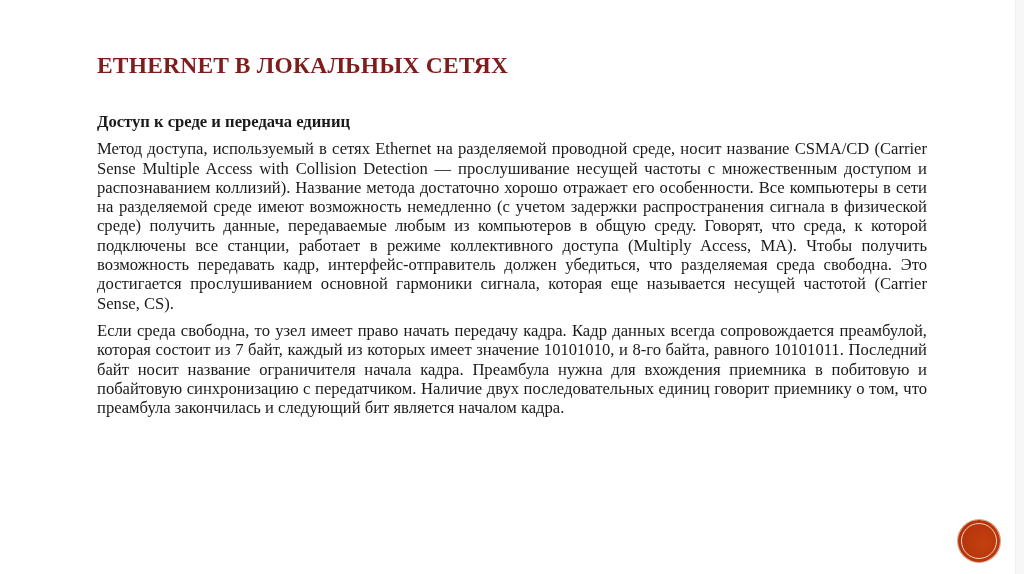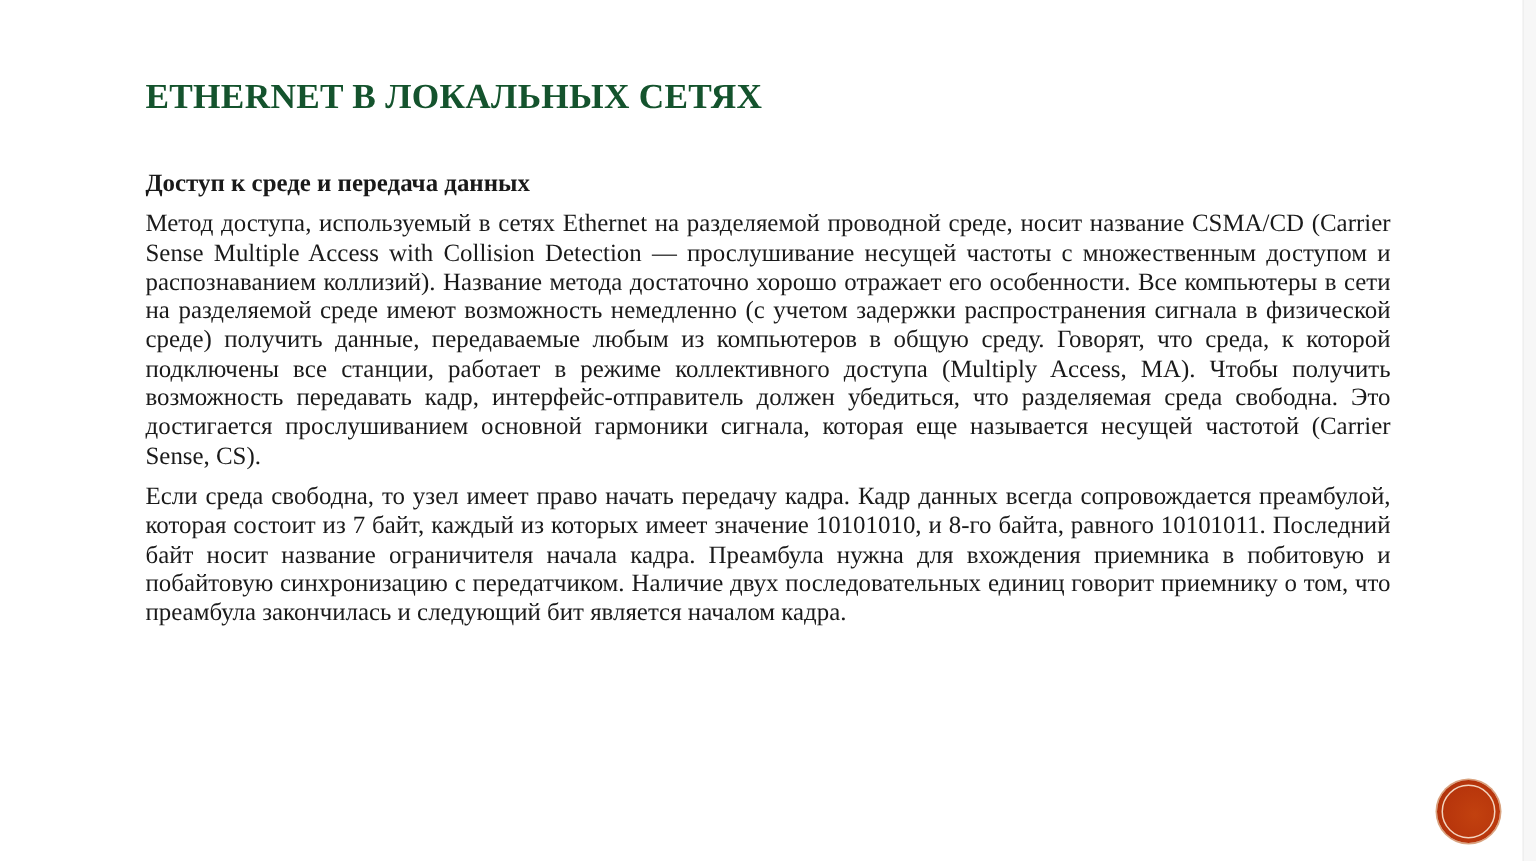--- a/index.html
+++ b/index.html
@@ -26,21 +26,21 @@
     }
     .slide-title {
       position: absolute;
       left: 97px;
       top: 52px;
       margin: 0;
       font-family: "Liberation Serif", "DejaVu Serif", serif;
       font-weight: bold;
       font-size: 23.5px;
       letter-spacing: 0.2px;
-      color: #14532d;
+      color: #7f1d1d;
       white-space: nowrap;
     }
     .content {
       position: absolute;
       left: 97px;
       top: 112px;
       width: 830px;
       font-size: 16.6px;
       line-height: 19.3px;
     }
@@ -80,20 +80,20 @@
     }
   </style>
 </head>
 <body>
 
 <div class="right-strip"></div>
 
 <h1 class="slide-title">ETHERNET В ЛОКАЛЬНЫХ СЕТЯХ</h1>
 
 <div class="content">
-  <p class="subheading">Доступ к среде и передача данных</p>
+  <p class="subheading">Доступ к среде и передача единиц</p>
 
   <p class="para"><span>Метод доступа, используемый в сетях Ethernet на разделяемой проводной среде, носит название CSMA/CD (Carrier Sense Multiple Access with Collision Detection — прослушивание несущей частоты с множественным доступом и распознаванием коллизий). Название метода достаточно хорошо отражает его особенности. Все компьютеры в сети на разделяемой среде имеют возможность немедленно (с учетом задержки распространения сигнала в физической среде) получить данные, передаваемые любым из компьютеров в общую среду. Говорят, что среда, к которой подключены все станции, работает в режиме </span><b>коллективного доступа</b><span> (Multiply Access, MA). Чтобы получить возможность передавать кадр, интерфейс-отправитель должен убедиться, что разделяемая среда свободна. Это достигается прослушиванием основной гармоники сигнала, которая еще называется </span><b>несущей частотой</b><span> (Carrier Sense, CS).</span></p>
 
   <p class="para"><span>Если среда свободна, то узел имеет право начать передачу кадра. Кадр данных всегда сопровождается </span><b>преамбулой,</b><span> которая состоит из </span><b>7</b><span> байт, каждый из которых имеет значение </span><b>10101010,</b><span> и 8-го байта, равного </span><b>10101011.</b><span> Последний байт носит название </span><b>ограничителя начала кадра.</b><span> Преамбула нужна для вхождения приемника в побитовую и побайтовую синхронизацию с передатчиком. Наличие двух последовательных единиц говорит приемнику о том, что преамбула закончилась и следующий бит является началом кадра.</span></p>
 </div>
 
 <div class="page-badge"></div>
 
 </body></html>

